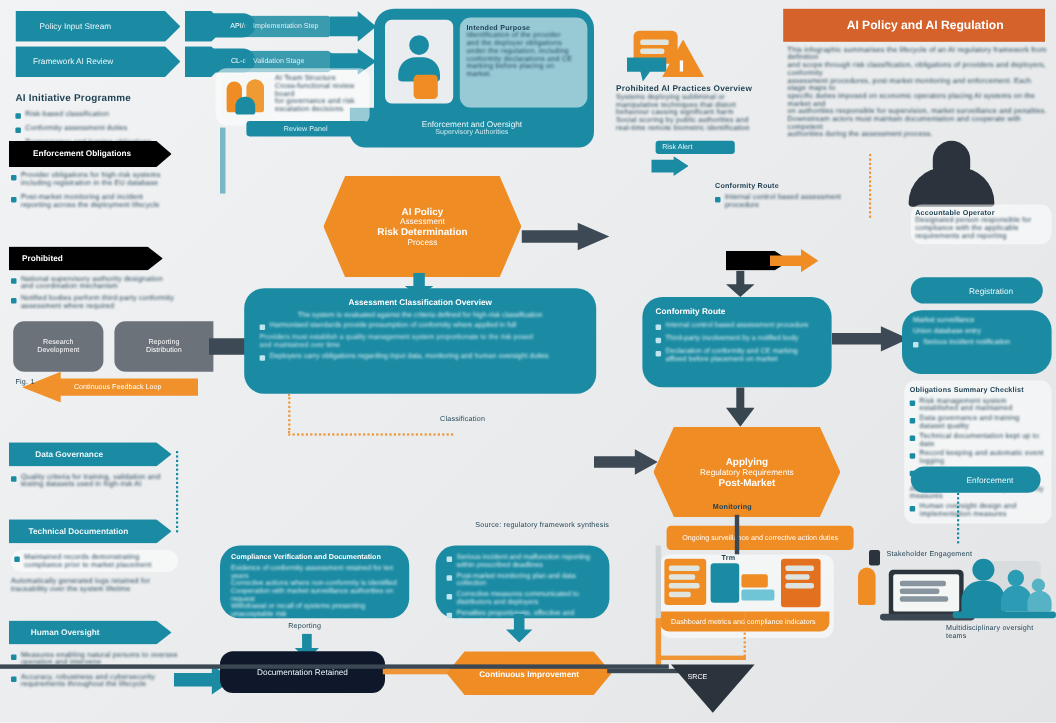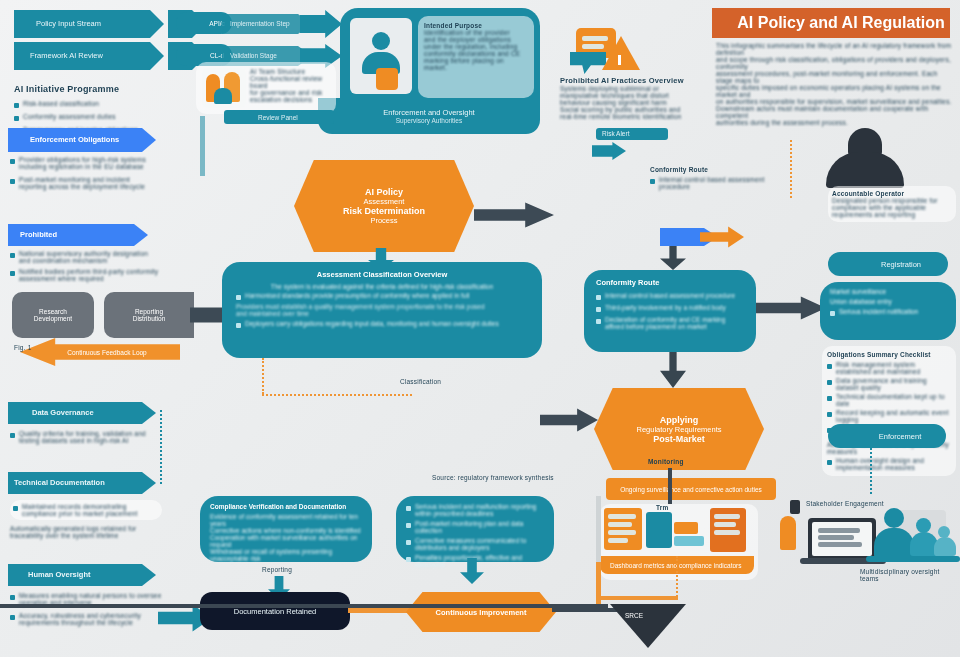--- a/index.html
+++ b/index.html
@@ -20,21 +20,21 @@
   .teal{background:#1b8ba3;color:#ffffff;padding-left:26px;}
   .rbox{border-radius:12px;}
   .rbox-lg{border-radius:18px;}
 
   
   .chev{
     background:#1b8ba3;color:#fff;
     clip-path:polygon(0 0, calc(100% - 14px) 0, 100% 50%, calc(100% - 14px) 100%, 0 100%);
     display:flex;align-items:center;
   }
-  .chev.or{background:#3b82f6;}
+  .chev.or{background:#000000;}
   .chev-r{ 
     background:#1b8ba3;
     clip-path:polygon(0 18%, 60% 18%, 60% 0, 100% 50%, 60% 100%, 60% 82%, 0 82%);
   }
   .arrow-left-or{
     background:#f0912b;
     clip-path:polygon(100% 22%, 22% 22%, 22% 0, 0 50%, 22% 100%, 22% 78%, 100% 78%);
     display:flex;align-items:center;justify-content:center;
   }
   .arrow-right-dark{
@@ -62,21 +62,21 @@
   }
 
   
   .ln{height:5px;border-radius:2px;background:#8fa6b4;opacity:.78;filter:blur(.7px);}
   .ln.w{background:#dff0f4;opacity:.9;}
 
   .hdr{font-weight:bold;}
   .tiny{font-size:6.5px;}
   .sm{font-size:7.5px;}
   .md{font-size:9px;}
-  .lg{font-size:16px;margin-left:20px;}
+  .lg{font-size:11px;margin-left:20px;}
 
   .card{background:rgba(255,255,255,.55);border-radius:10px;}
   .bullet{width:5px;height:5px;background:#1b8ba3;border-radius:1px;flex:0 0 auto;margin-top:3px;}
   .row{display:flex;gap:4px;align-items:flex-start;}
 
   .dash-v{border-left:2px dotted #1b8ba3;}
   .dash-h{border-top:2px dotted #1b8ba3;}
   .dash-or{border-left:2px dotted #ef9535;}
   .line-dark{background:#3b4752;}
   .line-or{background:#ef9535;}
@@ -175,21 +175,21 @@
 
   <div class="abs chev" style="left:8px;top:402px;width:148px;height:22px;">
     <span class="abs sm hdr blur" style="left:24px;top:6px;color:#eaf6f9;">Data Governance</span>
   </div>
   <div class="abs row" style="left:10px;top:430px;width:150px;">
     <span class="bullet"></span>
     <span class="tiny tx blur2">Quality criteria for training, validation and testing datasets used in high-risk AI</span>
   </div>
 
   <div class="abs chev" style="left:8px;top:472px;width:148px;height:22px;">
-    <span class="abs sm hdr blur" style="left:6px;top:6px;color:#eaf6f9;">Technical Documentation</span>
+    <span class="abs sm hdr blur" style="left:18px;top:6px;color:#eaf6f9;">Technical Documentation</span>
   </div>
   <div class="abs" style="left:10px;top:500px;width:152px;">
     <div class="row card" style="padding:3px;margin-bottom:5px;">
         <span class="bullet"></span>
         <span class="tiny tx blur2">Maintained records demonstrating compliance prior to market placement</span>
       </div>
     <div class="row">
         <span class="tiny tx blur2">Automatically generated logs retained for traceability over the system lifetime</span>
       </div>
   </div>

